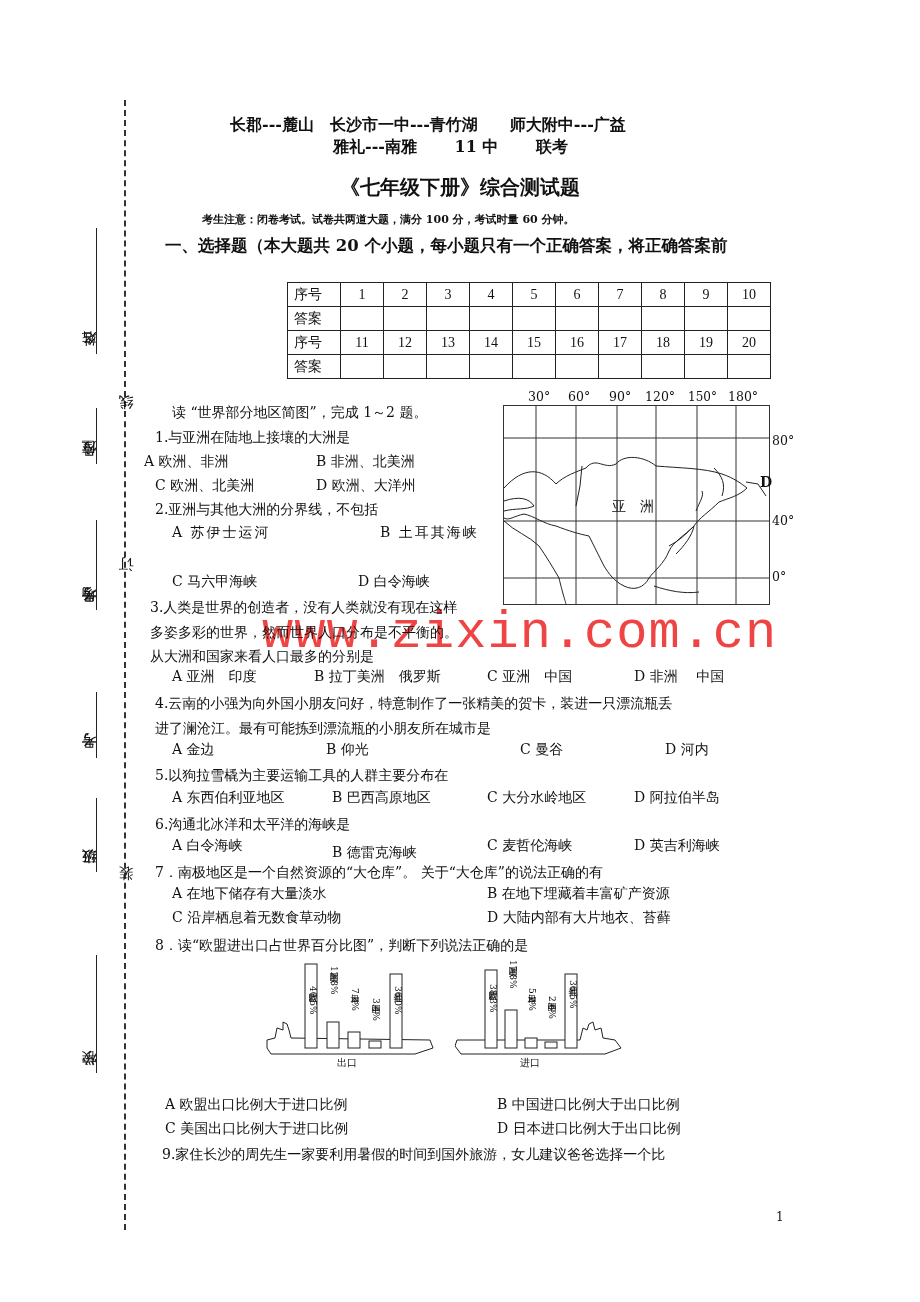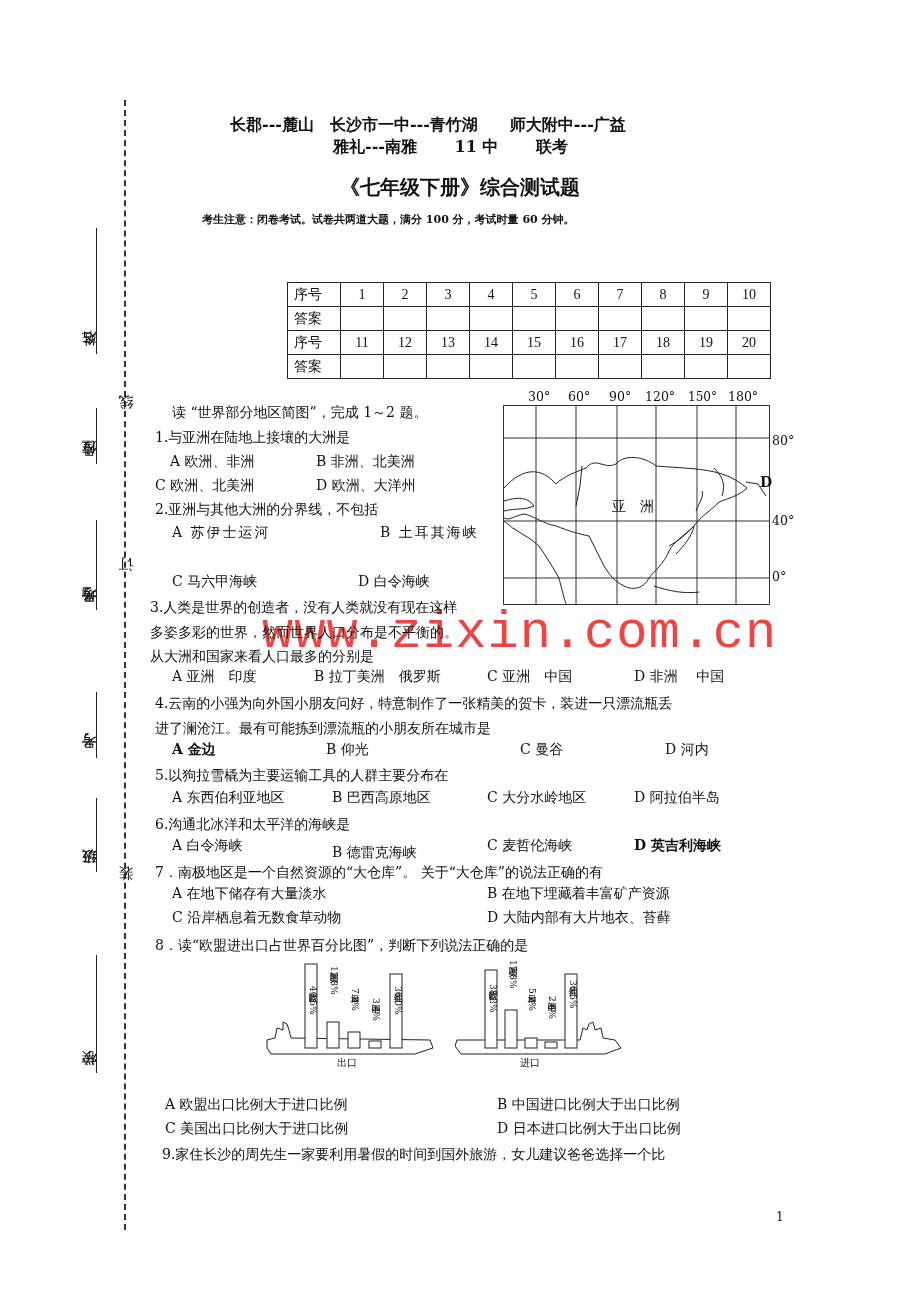--- a/index.html
+++ b/index.html
@@ -44,20 +44,21 @@
 <div class="abs field-line" style="left:96px; top:955px; height:118px;"></div>
 
 <div class="abs watermark" style="left:262px; top:604px;">www.zixin.com.cn</div>
 
 <div class="abs header-line" style="left:230px; top:115px;">长郡---麓山　长沙市一中---青竹湖　　师大附中---广益</div>
 <div class="abs header-line" style="left:333px; top:137px;">雅礼---南雅　　 11 中　　 联考</div>
 <div class="abs title" style="left:340px; top:174px;">《七年级下册》综合测试题</div>
 <div class="abs notice" style="left:202px; top:212px;">考生注意：闭卷考试。试卷共两道大题，满分 100 分，考试时量 60 分钟。</div>
 
 <div class="abs section" style="left:165px; top:234px; width:640px;">
+  <div>一、选择题（本大题共 20 个小题，每小题只有一个正确答案，将正确答案前</div>
 </div>
 
 <table class="abs answers" style="left:258px; top:282px;">
   <tbody>
       <tr>
     <td class="lbl">序号</td>
     <td>1</td>
     <td>2</td>
     <td>3</td>
     <td>4</td>
@@ -145,56 +146,56 @@
     <div class="abs" style="left:108px; top:92px; font-size:14px; white-space:pre;">亚　洲</div>
     <div class="abs" style="left:256px; top:68px; font-size:14px; font-weight:bold;">D</div>
   </div>
   <div class="abs t14" style="left:272px; top:44px; font-size:12.5px;">80°</div>
   <div class="abs t14" style="left:272px; top:124px; font-size:12.5px;">40°</div>
   <div class="abs t14" style="left:272px; top:180px; font-size:12.5px;">0°</div>
 </div>
 
 <div class="abs t14" style="left:172px; top:400px;">读 “世界部分地区简图”，完成 1～2 题。</div>
 <div class="abs t14" style="left:155px; top:425px;">1.与亚洲在陆地上接壤的大洲是</div>
-<div class="opt" style="left:170px; top:453px;text-align:right;">A 欧洲、非洲</div>
+<div class="opt" style="left:144px; top:453px;text-align:right;">A 欧洲、非洲</div>
 <div class="opt" style="left:316px; top:453px;">B 非洲、北美洲</div>
 <div class="opt" style="left:155px; top:477px;">C 欧洲、北美洲</div>
 <div class="opt" style="left:316px; top:477px;">D 欧洲、大洋州</div>
 <div class="abs t14" style="left:155px; top:497px;">2.亚洲与其他大洲的分界线，不包括</div>
 <div class="opt" style="left:172px; top:524px; letter-spacing:2px;">A 苏伊士运河</div>
 <div class="opt" style="left:380px; top:524px; letter-spacing:2px;">B 土耳其海峡</div>
 <div class="opt" style="left:172px; top:573px;">C 马六甲海峡</div>
 <div class="opt" style="left:358px; top:573px;">D 白令海峡</div>
 
 <div class="abs t14" style="left:150px; top:595px;">3.人类是世界的创造者，没有人类就没有现在这样</div>
 <div class="abs t14" style="left:150px; top:620px;">多姿多彩的世界，然而世界人口分布是不平衡的。</div>
 <div class="abs t14" style="left:150px; top:644px;">从大洲和国家来看人口最多的分别是</div>
 <div class="opt" style="left:172px; top:668px;">A 亚洲　印度</div>
 <div class="opt" style="left:314px; top:668px;">B 拉丁美洲　俄罗斯</div>
 <div class="opt" style="left:487px; top:668px;">C 亚洲　中国</div>
 <div class="opt" style="left:634px; top:668px;">D 非洲　 中国</div>
 
 <div class="abs t14" style="left:155px; top:691px;">4.云南的小强为向外国小朋友问好，特意制作了一张精美的贺卡，装进一只漂流瓶丢</div>
 <div class="abs t14" style="left:155px; top:716px;">进了澜沧江。最有可能拣到漂流瓶的小朋友所在城市是</div>
-<div class="opt" style="left:172px; top:741px;font-weight:bold;">A 金边</div>
+<div class="opt" style="left:172px; top:741px;">A 金边</div>
 <div class="opt" style="left:326px; top:741px;">B 仰光</div>
 <div class="opt" style="left:520px; top:741px;">C 曼谷</div>
 <div class="opt" style="left:665px; top:741px;">D 河内</div>
 
 <div class="abs t14" style="left:155px; top:763px;">5.以狗拉雪橇为主要运输工具的人群主要分布在</div>
 <div class="opt" style="left:172px; top:789px;">A 东西伯利亚地区</div>
 <div class="opt" style="left:332px; top:789px;">B 巴西高原地区</div>
 <div class="opt" style="left:487px; top:789px;">C 大分水岭地区</div>
 <div class="opt" style="left:634px; top:789px;">D 阿拉伯半岛</div>
 
 <div class="abs t14" style="left:155px; top:812px;">6.沟通北冰洋和太平洋的海峡是</div>
 <div class="opt" style="left:172px; top:837px;">A 白令海峡</div>
 <div class="opt" style="left:332px; top:837px;margin-top:7px;">B 德雷克海峡</div>
 <div class="opt" style="left:487px; top:837px;">C 麦哲伦海峡</div>
-<div class="opt" style="left:634px; top:837px;font-weight:bold;">D 英吉利海峡</div>
+<div class="opt" style="left:634px; top:837px;">D 英吉利海峡</div>
 
 <div class="abs t14" style="left:155px; top:860px;">7．南极地区是一个自然资源的“大仓库”。 关于“大仓库”的说法正确的有</div>
 <div class="opt" style="left:172px; top:885px;">A 在地下储存有大量淡水</div>
 <div class="opt" style="left:487px; top:885px;">B 在地下埋藏着丰富矿产资源</div>
 <div class="opt" style="left:172px; top:909px;">C 沿岸栖息着无数食草动物</div>
 <div class="opt" style="left:487px; top:909px;">D 大陆内部有大片地衣、苔藓</div>
 
 <div class="abs t14" style="left:155px; top:933px;">8．读“欧盟进出口占世界百分比图”，判断下列说法正确的是</div>
 
 <div class="abs" style="left:265px; top:958px; width:170px; height:115px;">

